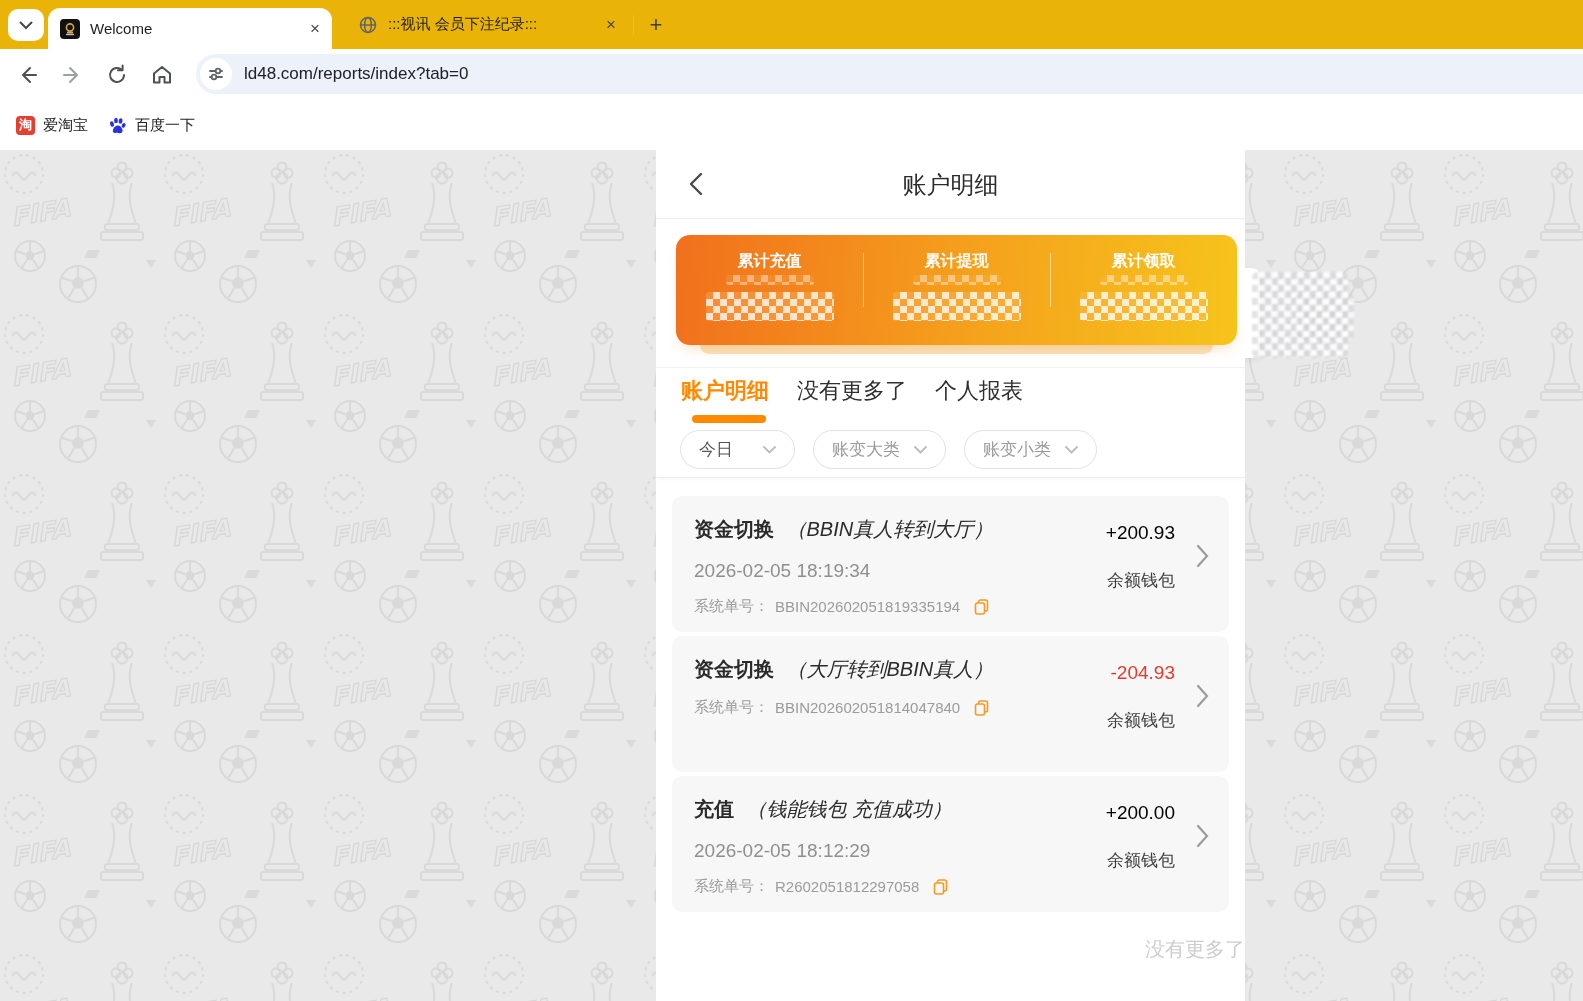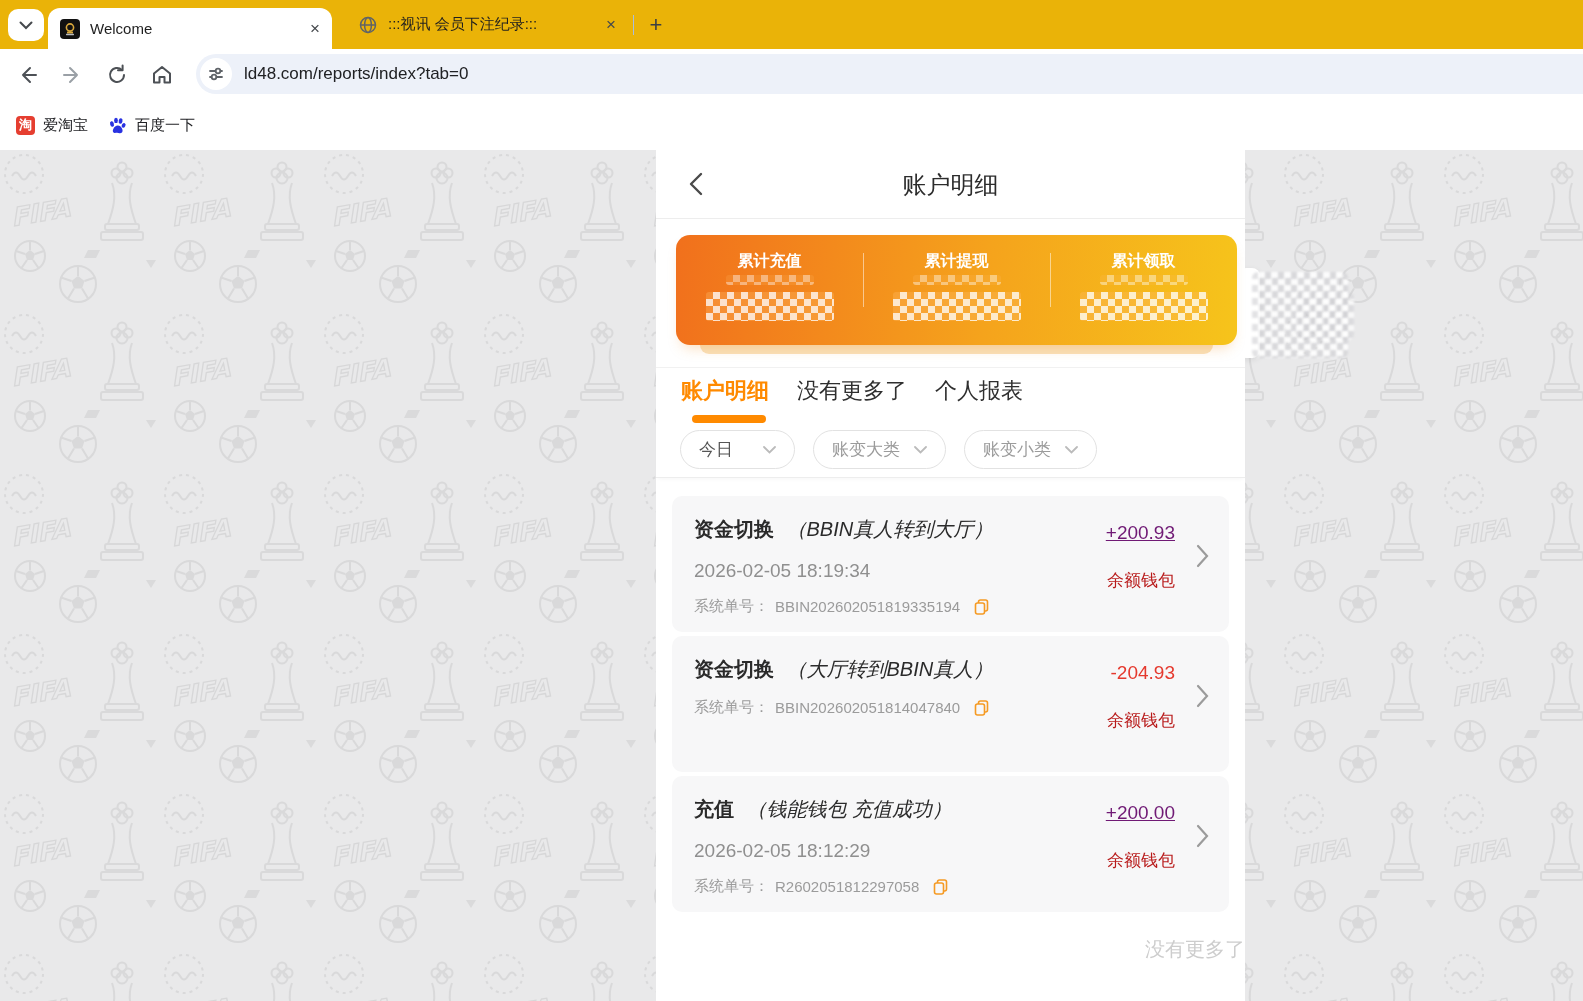--- a/index.html
+++ b/index.html
@@ -77,23 +77,23 @@
 
   .txn { position:absolute; left:16px; width:557px; height:136px; background:#f7f7f8; border-radius:10px;
     padding:20px 22px 0 22px; cursor:pointer; }
   .t-type { font-size:20px; font-weight:700; color:#2b2b2b; }
   .t-sub { font-size:20px; color:#2b2b2b; margin-left:8px;font-style:italic; }
   .t-date { margin-top:17px; font-size:19px; color:#8f8f8f; }
   .t-order { margin-top:15px; font-size:15px; color:#9b9b9b; display:flex; align-items:center;gap:6px; }
   .copy-ic { margin-left:8px; display:inline-flex; cursor:pointer; }
   .txn-right { position:absolute; right:54px; top:26px; text-align:right; }
   .t-amt { font-size:19px; font-weight:500; }
-  .dir-positive { color:#701a75;text-decoration:underline; }
+  .dir-positive { color:#000000; }
   .dir-negative { color:#e5392e; }
-  .t-wallet { margin-top:25px; font-size:17px; color:#b91c1c; }
+  .t-wallet { margin-top:25px; font-size:17px; color:#404040; }
   .t-chev { position:absolute; right:20px; top:48px; }
 
   .nomore { position:absolute; left:0; top:786px; width:100%; text-align:right; font-size:20px; color:#cdcdcd; }
 </style>
 </head>
 <body>
 
 <div class="tabstrip">
   <div class="tabsearch">
     <svg width="14" height="9" viewBox="0 0 14 9">

